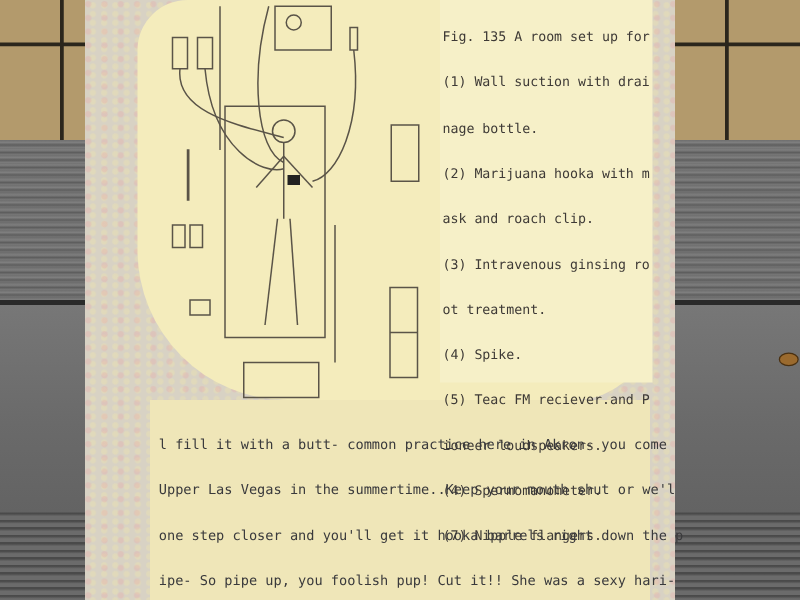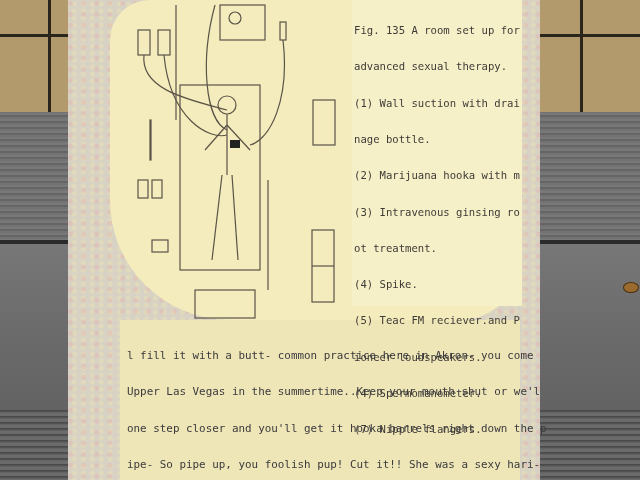--- a/index.html
+++ b/index.html
@@ -119,24 +119,24 @@
       <line x1="202" y1="266" x2="224" y2="266"></line>
       <rect x="85" y="290" width="60" height="28"></rect>
       <rect x="40" y="120" width="1" height="40"></rect>
     </g>
     <rect x="120" y="140" width="10" height="8" fill="#222"></rect>
   </svg>
 </div>
 
 <div class="caption">
   <div>Fig. 135 A room set up for</div>
-  <div>advanced sexual therapy.</div>
   <div>(1) Wall suction with drai</div>
   <div>nage bottle.</div>
   <div>(2) Marijuana hooka with m</div>
+  <div>ask and roach clip.</div>
   <div>(3) Intravenous ginsing ro</div>
   <div>ot treatment.</div>
   <div>(4) Spike.</div>
   <div>(5) Teac FM reciever.and P</div>
   <div>ioneer loudspeakers.</div>
   <div>(4) Spermomanometer.</div>
   <div>(7) Nipple flangers.</div>
   
   
   

